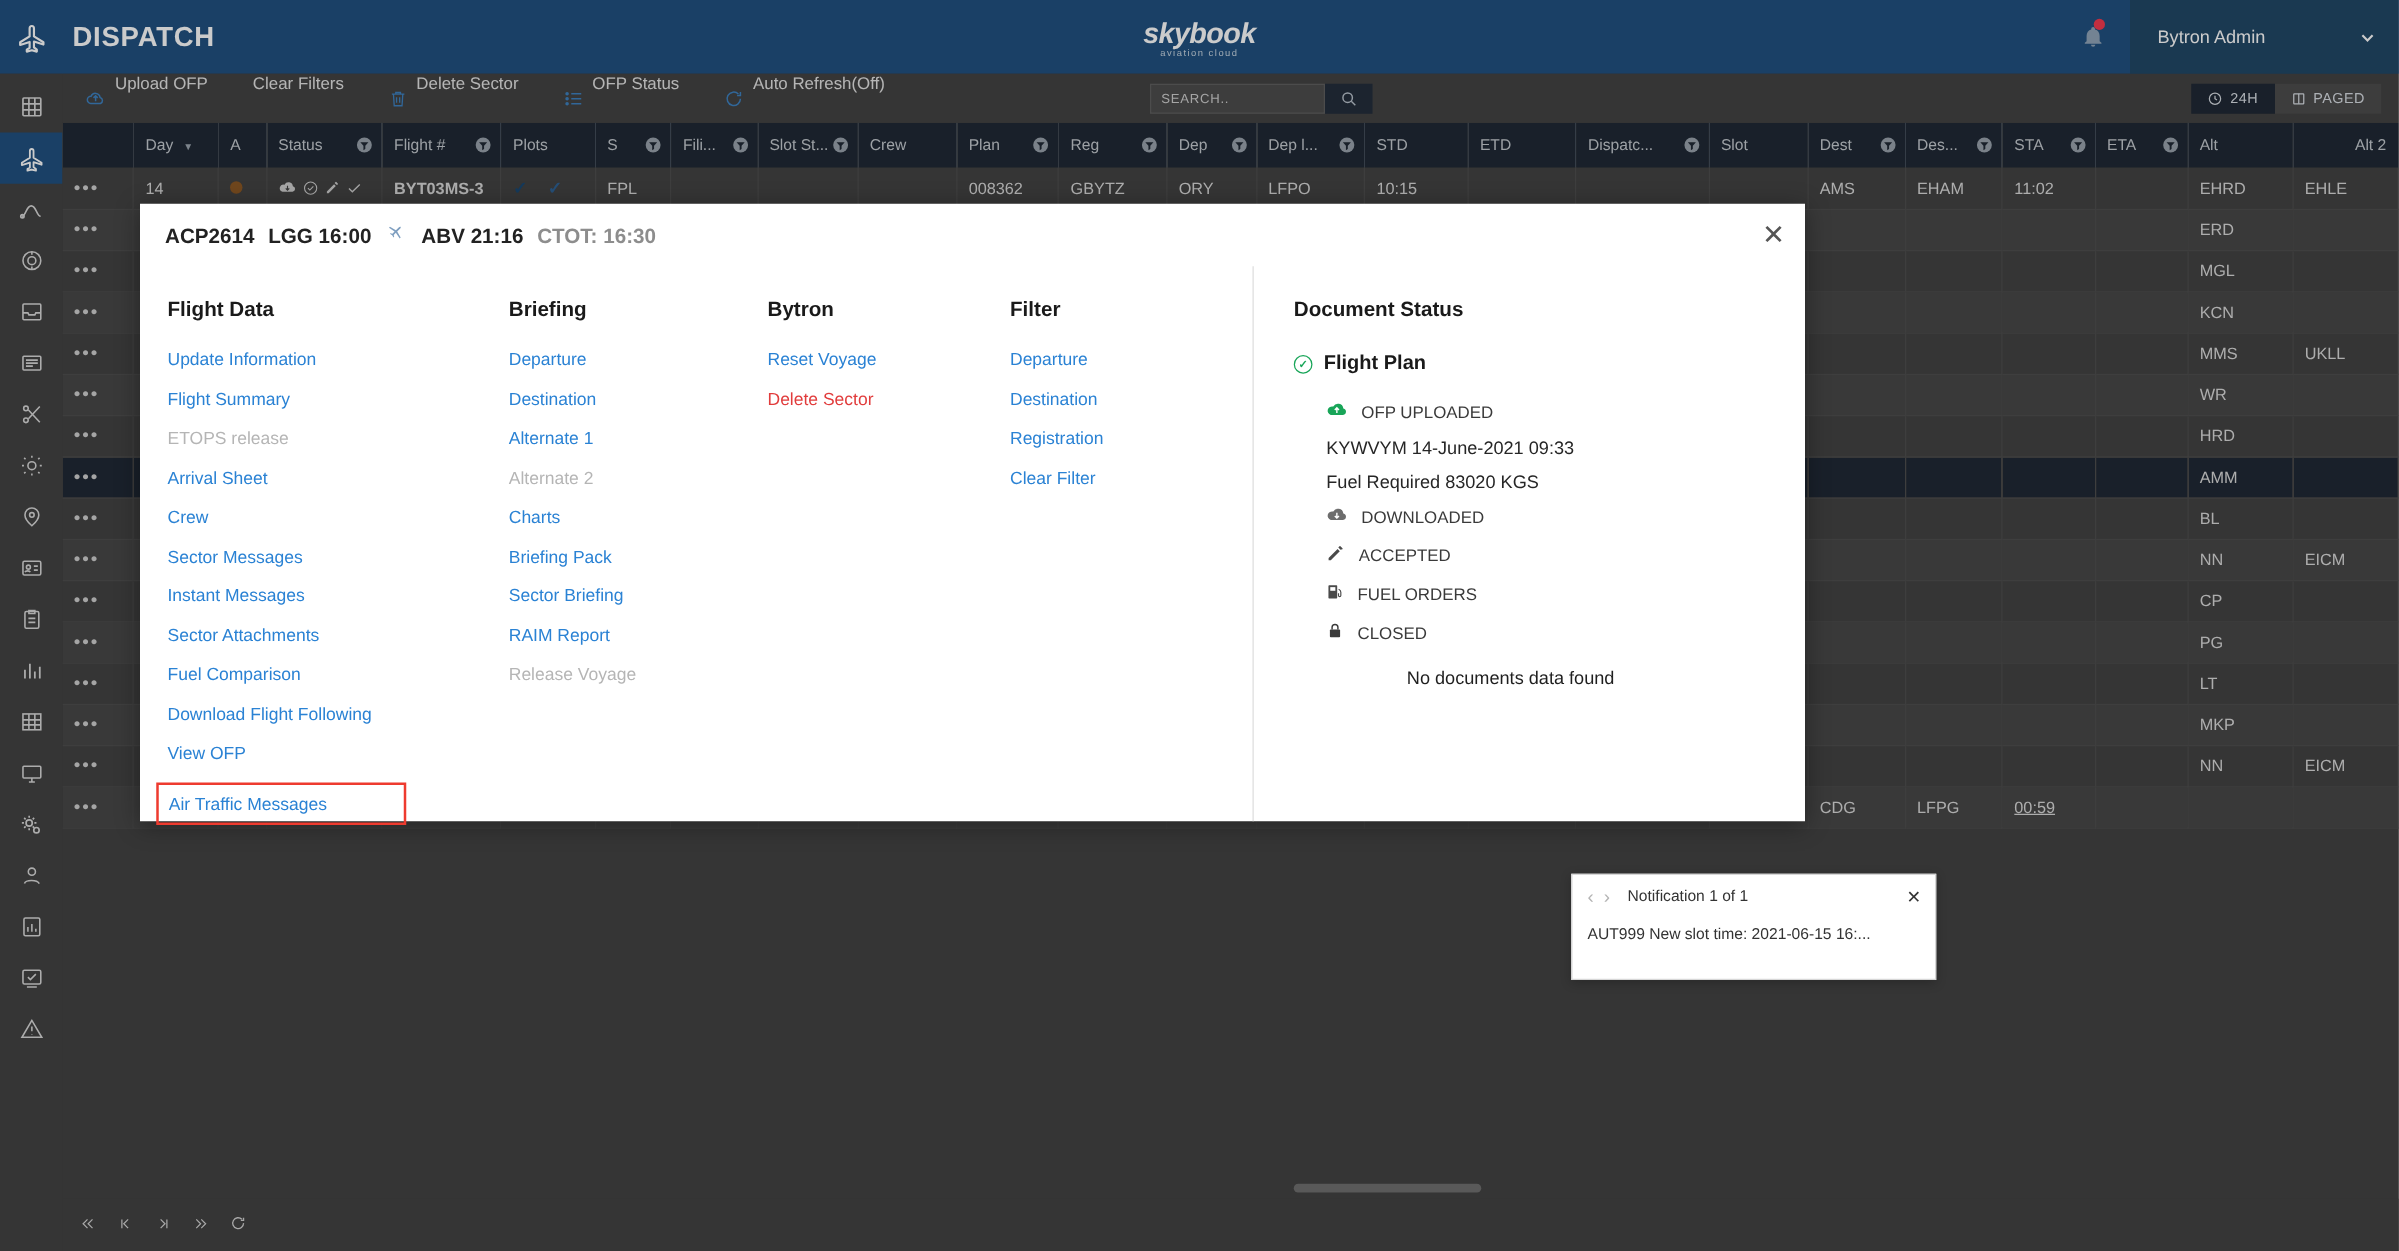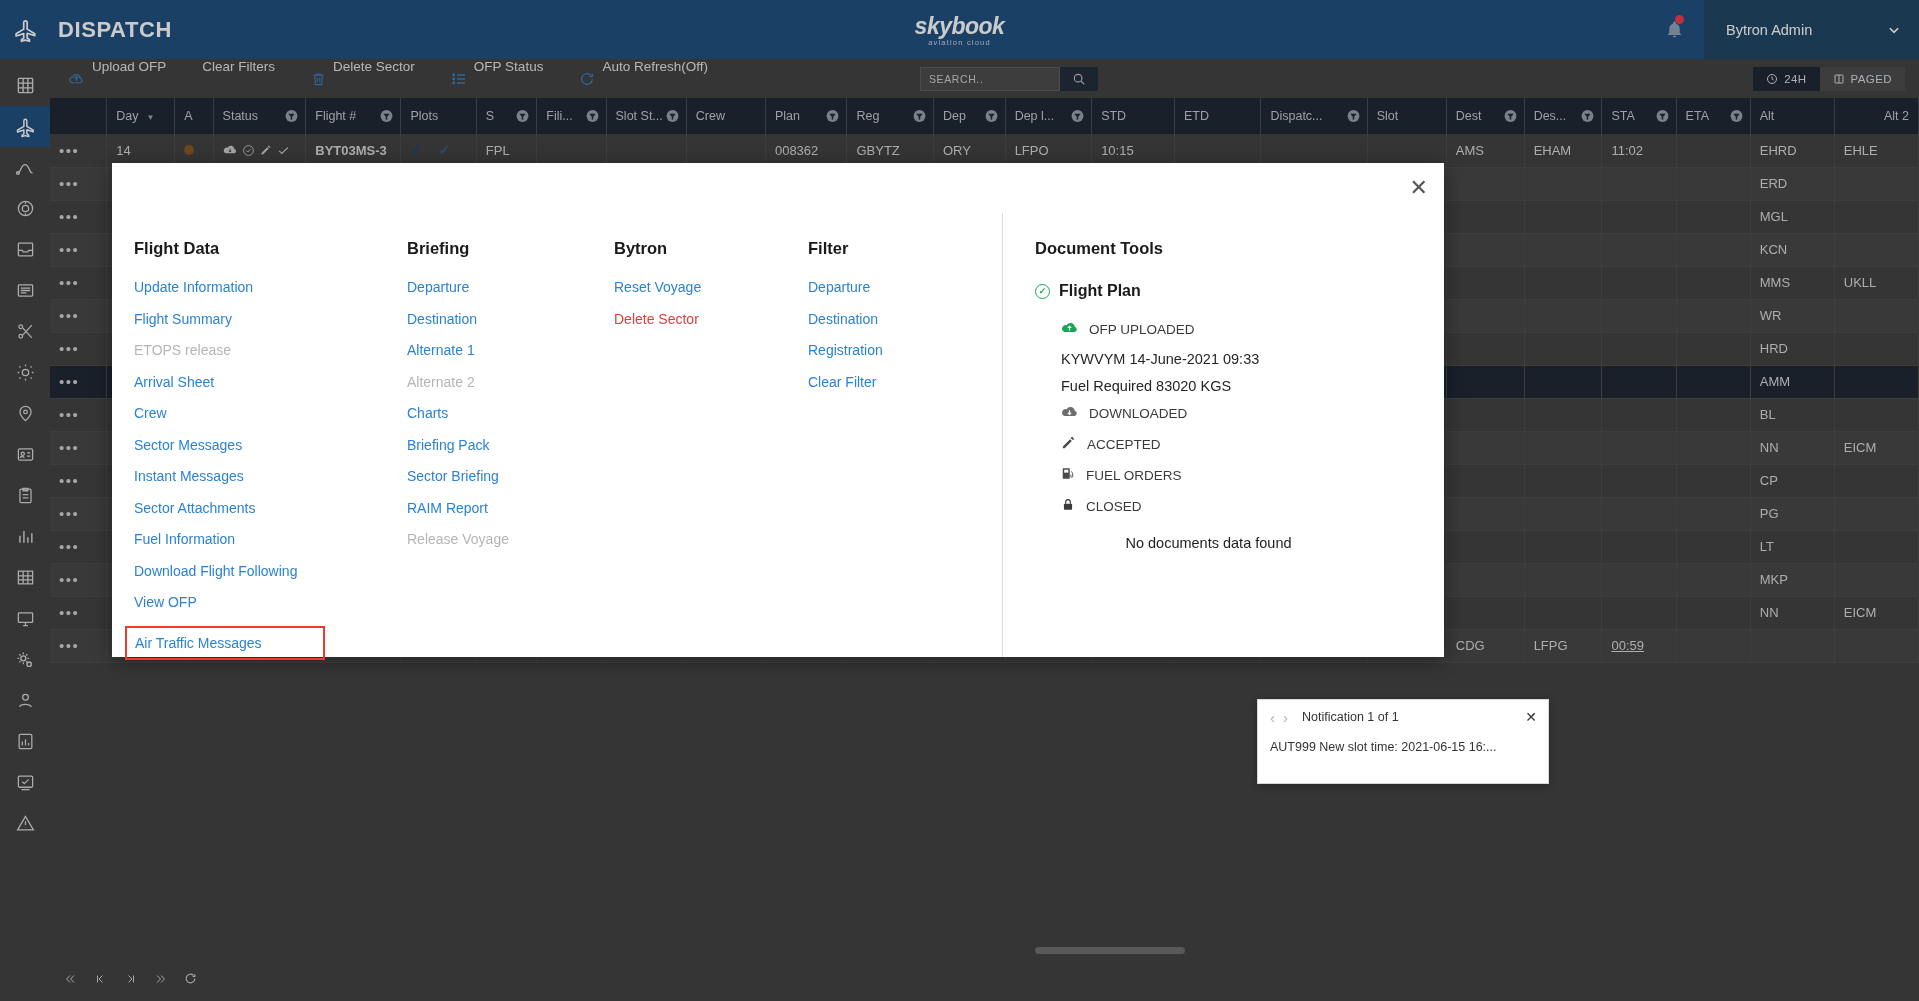--- a/index.html
+++ b/index.html
@@ -964,36 +964,47 @@
           <path d="M20 12a8 8 0 1 1-2.4-5.7"></path>
           <path d="M20 4v4h-4"></path>
         </svg>
     </span>
   </div>
 
   <div class="overlay"></div>
 
   <div class="modal">
     <div class="modal-head">
+      <div class="m-title">
+        <span>ACP2614</span>
+        <span>LGG 16:00</span>
+        <span class="m-plane">
+          <svg width="18" height="16" viewBox="0 0 24 24" fill="#7f9fc0">
+              <path d="M21 13.5l-8-2.1V6.2c0-.9-.5-1.6-1.1-1.6s-1.1.7-1.1 1.6v5.2l-8 2.1v1.6l8-1.4v3.6l-2 1.2v1.1l3.1-.8 3.1.8v-1.1l-2-1.2v-3.6l8 1.4z" transform="rotate(45 12 12)"></path>
+            </svg>
+        </span>
+        <span>ABV 21:16</span>
+        <span class="m-ctot">CTOT: 16:30</span>
+      </div>
       <div class="m-close">✕</div>
     </div>
 
     <div class="modal-body">
 
       <div class="mcol col-flight">
         <h3>Flight Data</h3>
         <a href="#">Update Information</a>
         <a href="#">Flight Summary</a>
         <a href="#" class="disabled">ETOPS release</a>
         <a href="#">Arrival Sheet</a>
         <a href="#">Crew</a>
         <a href="#">Sector Messages</a>
         <a href="#">Instant Messages</a>
         <a href="#">Sector Attachments</a>
-        <a href="#">Fuel Information</a>
+        <a href="#">Fuel Comparison</a>
         <a href="#">Download Flight Following</a>
         <a href="#">View OFP</a>
         <a href="#" class="boxed">Air Traffic Messages</a>
       </div>
 
       <div class="mcol col-brief">
         <h3>Briefing</h3>
         <a href="#">Departure</a>
         <a href="#">Destination</a>
         <a href="#">Alternate 1</a>
@@ -1013,21 +1024,21 @@
 
       <div class="mcol col-filter">
         <h3>Filter</h3>
         <a href="#">Departure</a>
         <a href="#">Destination</a>
         <a href="#">Registration</a>
         <a href="#">Clear Filter</a>
       </div>
 
       <div class="mcol col-doc">
-        <div class="doc-h">Document Tools</div>
+        <div class="doc-h">Document Status</div>
         <div class="doc-fp">
           <span class="circ-check">✓</span>
           <span>Flight Plan</span>
         </div>
 
         <div class="doc-line">
           <span>
             <svg width="17" height="14" viewBox="0 0 24 20" fill="#18a558">
                 <path d="M19.4 8.2A6.1 6.1 0 0 0 7.9 6.1 4.9 4.9 0 0 0 5 15.7h14a3.8 3.8 0 0 0 .4-7.5z"></path>
                 <path d="M12 13.5V7.5M9.6 9.9L12 7.5l2.4 2.4" stroke="#fff" stroke-width="1.6" fill="none"></path>

